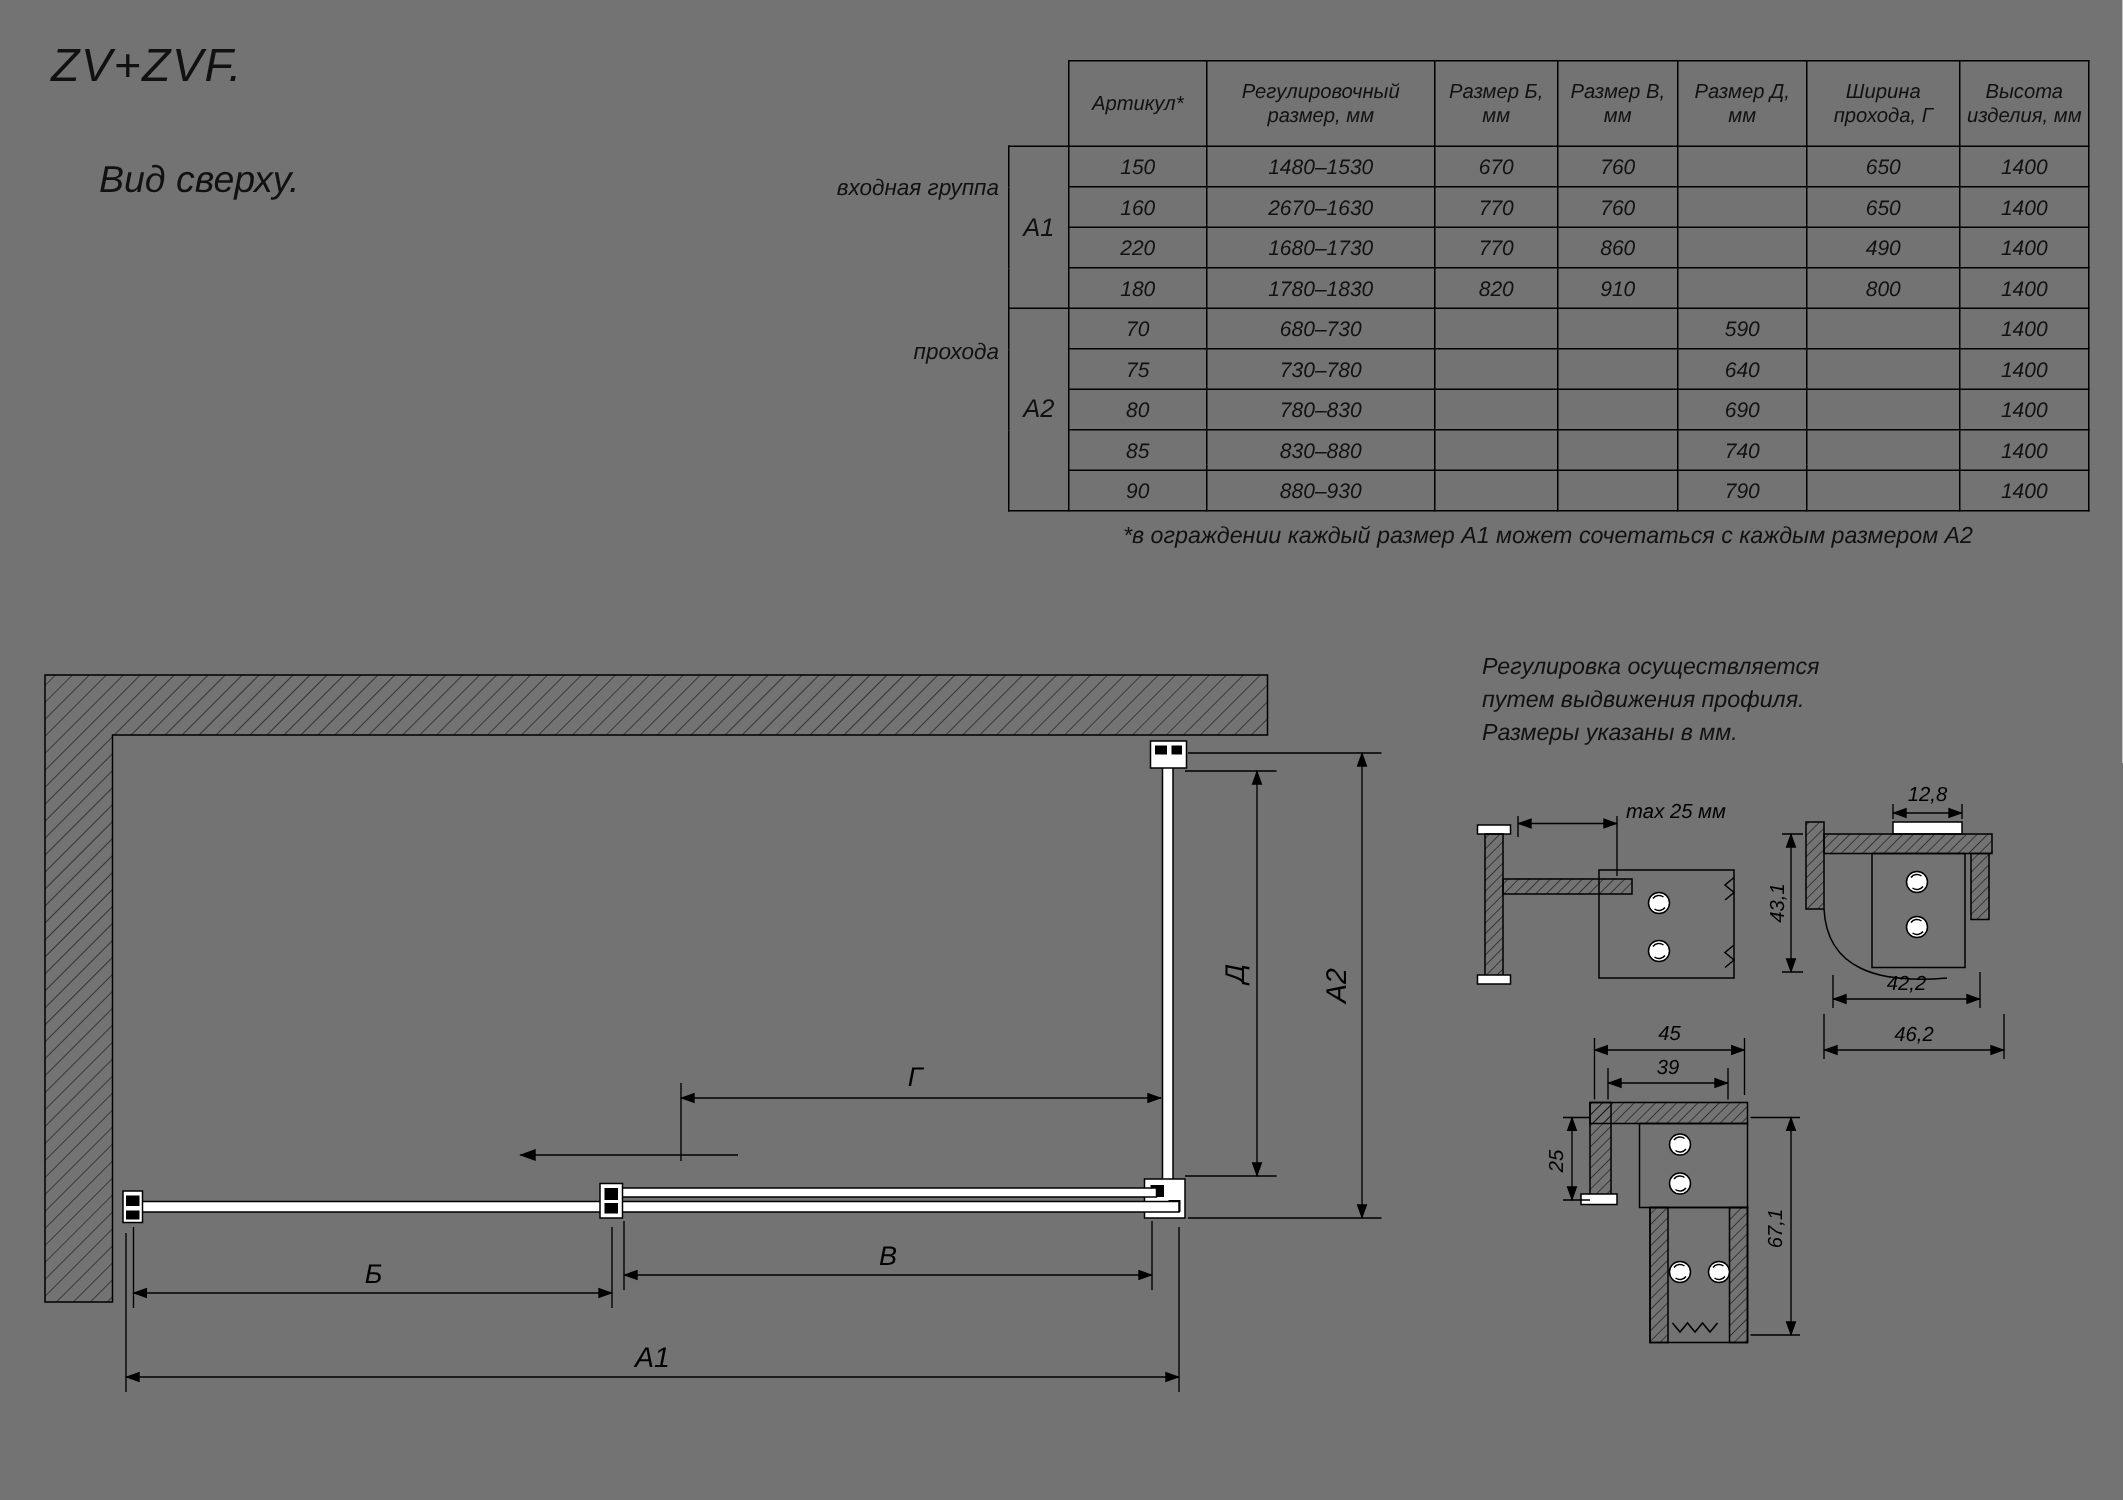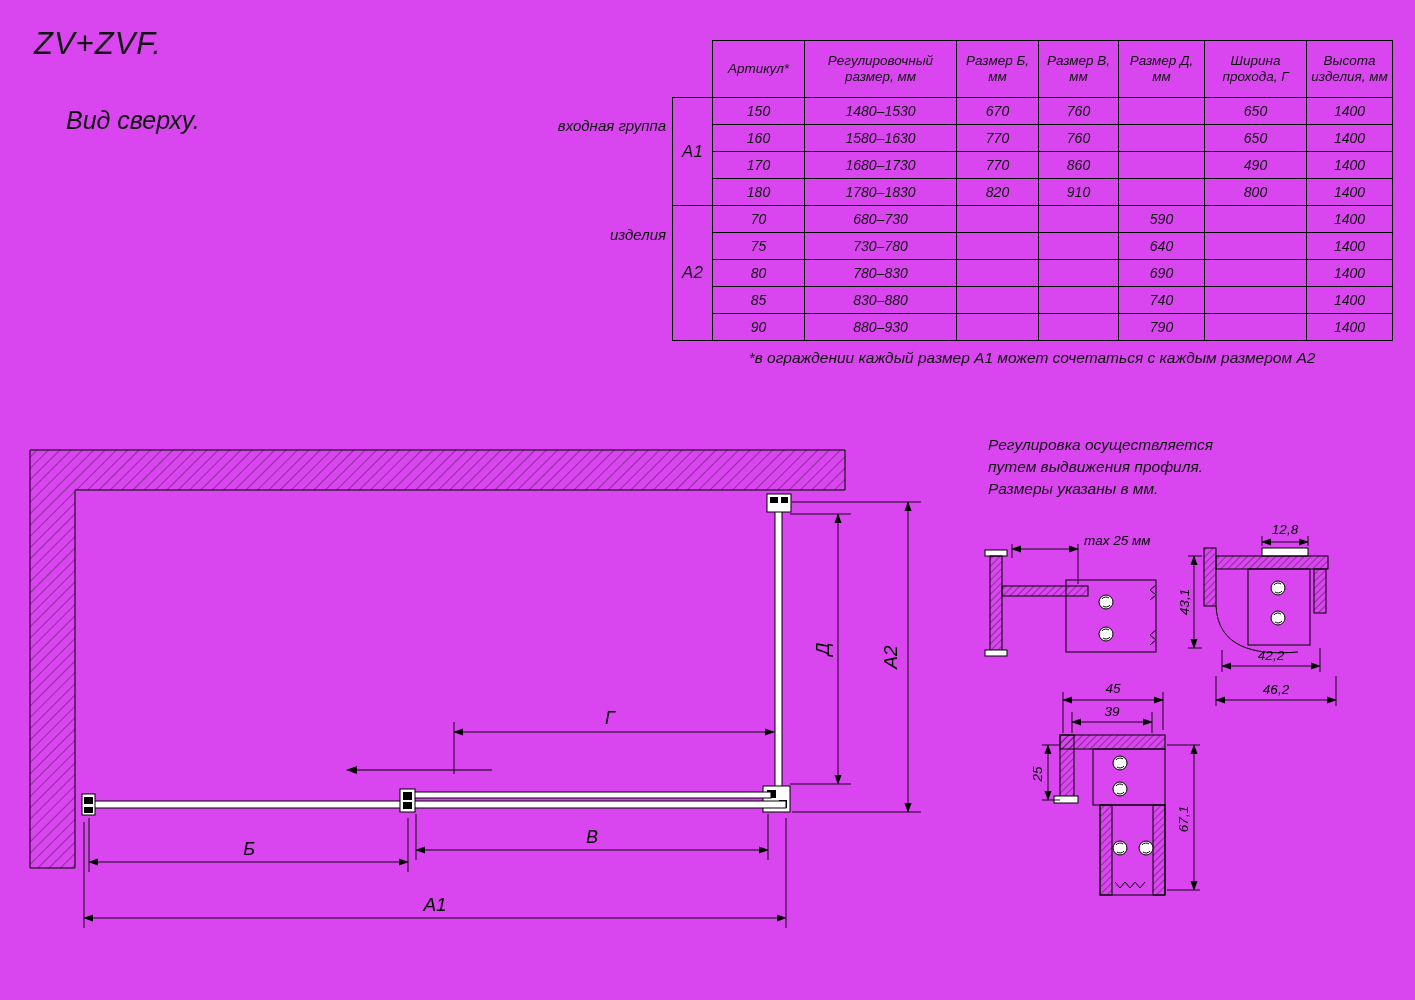--- a/index.html
+++ b/index.html
@@ -1,16 +1,16 @@
 <!DOCTYPE html>
 <html><head>
 <meta charset="utf-8">
 <style>
   html,body{margin:0;padding:0;background:#fff;}
-  #page{position:relative;width:1415px;height:1000px;background:#d946ef;overflow:hidden;
+  #page{position:relative;width:1415px;height:1000px;background:#737373;overflow:hidden;
         font-family:"Liberation Sans",sans-serif;color:#111;}
   
   .t-line{position:absolute;font-style:italic;white-space:nowrap;}
   #title-product{left:34px;top:26px;font-size:31px;letter-spacing:1px;}
   #title-sub1{left:34px;top:74px;font-size:25px;}
   #title-sub2{left:34px;top:106px;font-size:25px;margin-left:32px;}
   
   #spec-table{position:absolute;left:672px;top:40px;border-collapse:collapse;table-layout:fixed;width:720px;}
   #spec-table th,#spec-table td{border:1px solid #000;font-style:italic;text-align:center;vertical-align:middle;
         padding:0 3px;overflow:hidden;}
@@ -38,21 +38,21 @@
 </style>
 </head>
 <body>
 
 <div id="page">
 
   <div class="t-line" id="title-product">ZV+ZVF.</div>
   <div class="t-line" id="title-sub2">Вид сверху.</div>
 
   <div class="group-label" id="group-label-0">входная группа</div>
-  <div class="group-label" id="group-label-1">изделия</div>
+  <div class="group-label" id="group-label-1">прохода</div>
 
   <table id="spec-table">
     <colgroup>
       <col style="width:40px">
         <col style="width:92px">
         <col style="width:152px">
         <col style="width:82px">
       <col style="width:80px">
         <col style="width:86px">
         <col style="width:102px">
@@ -76,29 +76,29 @@
           <td>150</td>
           <td>1480–1530</td>
           <td>670</td>
           <td>760</td>
           <td></td>
           <td>650</td>
           <td>1400</td>
         </tr>
         <tr>
           <td>160</td>
-          <td>1580–1630</td>
+          <td>2670–1630</td>
           <td>770</td>
           <td>760</td>
           <td></td>
           <td>650</td>
           <td>1400</td>
         </tr>
         <tr>
-          <td>170</td>
+          <td>220</td>
           <td>1680–1730</td>
           <td>770</td>
           <td>860</td>
           <td></td>
           <td>490</td>
           <td>1400</td>
         </tr>
         <tr>
           <td>180</td>
           <td>1780–1830</td>

